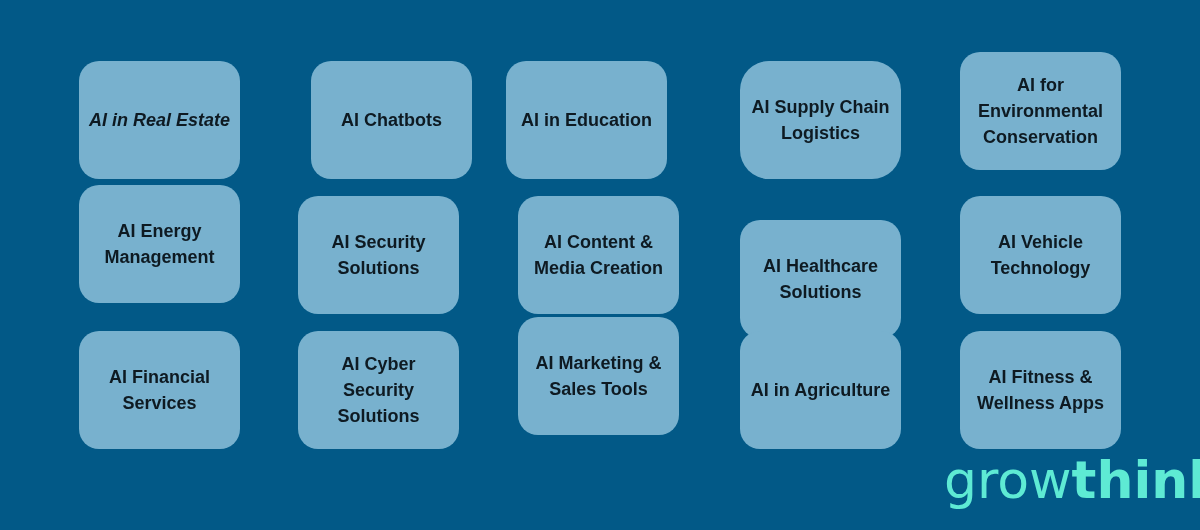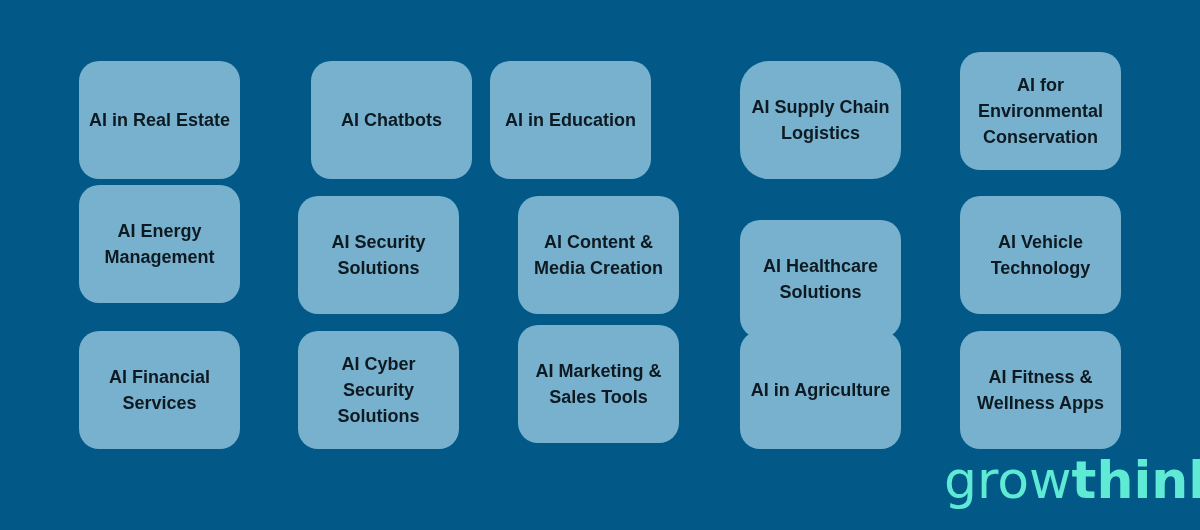--- a/index.html
+++ b/index.html
@@ -6,27 +6,27 @@
   body { width:1200px; height:530px; background:#025987; position:relative; overflow:hidden; font-family:"Liberation Sans", sans-serif; }
   .box { position:absolute; width:161px; height:118px; background:#78b1ce; border-radius:20px; display:flex; align-items:center; justify-content:center; text-align:center; box-sizing:border-box; padding:0 6px; }
   .box span { font-weight:bold; font-size:18px; line-height:26px; color:#0e1a22; }
   .logo { position:absolute; left:944px; top:450px; color:#5eead4; font-size:52px; letter-spacing:0px; font-family:"DejaVu Sans", sans-serif; }
   .logo .l1 { font-weight:normal; }
   .logo .l2 { font-weight:bold; }
 </style>
 </head>
 <body>
 
-<div class="box" style="left:79px;top:61px;">
+<div class="box" style="left:79px;top:61px;font-style:italic;">
     <span>AI in Real Estate</span>
   </div>
 <div class="box" style="left:298px;top:61px;margin-left:13px;">
     <span>AI Chatbots</span>
   </div>
-<div class="box" style="left:490px;top:61px;align-items:center;">
+<div class="box" style="left:506px;top:61px;align-items:center;">
     <span>AI in Education</span>
   </div>
 <div class="box" style="left:740px;top:61px;border-radius:29px;">
     <span>AI Supply Chain Logistics</span>
   </div>
 <div class="box" style="left:960px;top:52px;">
     <span>AI for Environmental Conservation</span>
   </div>
 
 <div class="box" style="left:79px;top:185px;">
@@ -44,21 +44,21 @@
 <div class="box" style="left:960px;top:196px;">
     <span>AI Vehicle Technology</span>
   </div>
 
 <div class="box" style="left:79px;top:331px;">
     <span>AI Financial Services</span>
   </div>
 <div class="box" style="left:298px;top:331px;">
     <span>AI Cyber Security Solutions</span>
   </div>
-<div class="box" style="left:518px;top:325px;justify-content:center;">
+<div class="box" style="left:518px;top:317px;justify-content:center;">
     <span>AI Marketing &amp; Sales Tools</span>
   </div>
 <div class="box" style="left:740px;top:331px;">
     <span>AI in Agriculture</span>
   </div>
 <div class="box" style="left:960px;top:331px;padding-left:6px;">
     <span>AI Fitness &amp; Wellness Apps</span>
   </div>
 
 <div class="logo"><span class="l1">grow</span><span class="l2">think</span></div>

